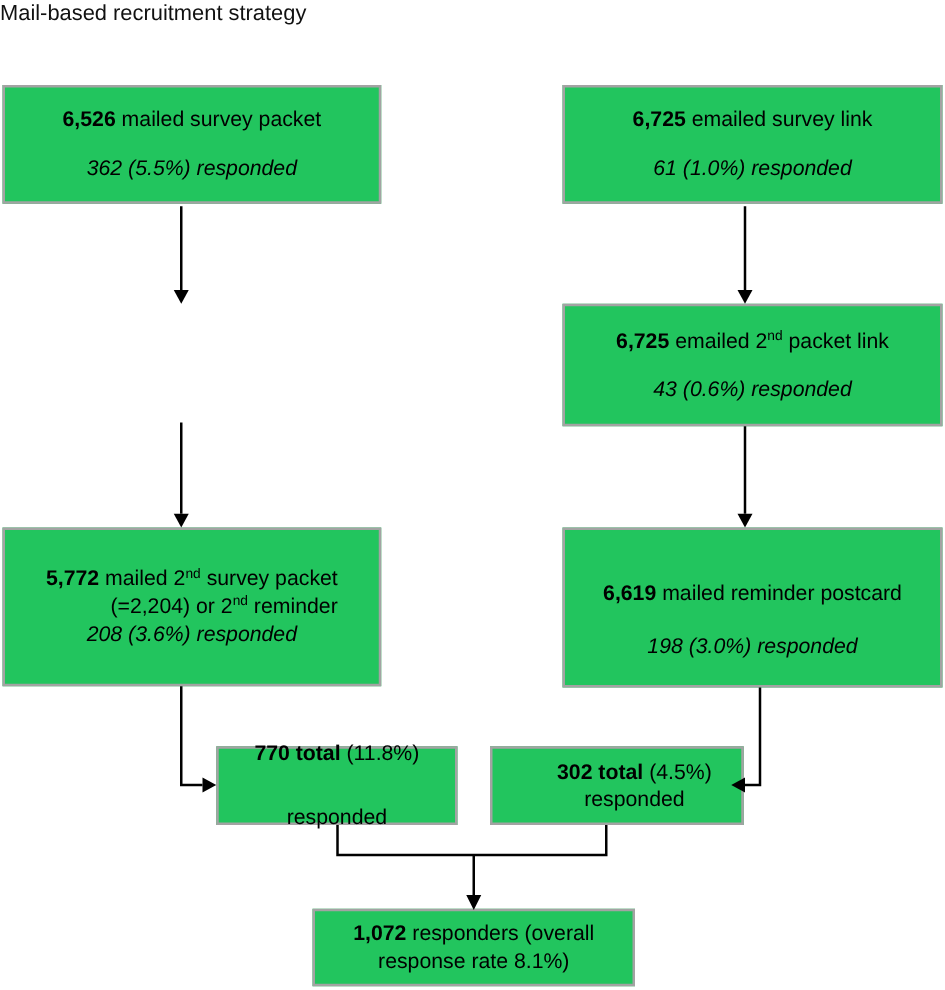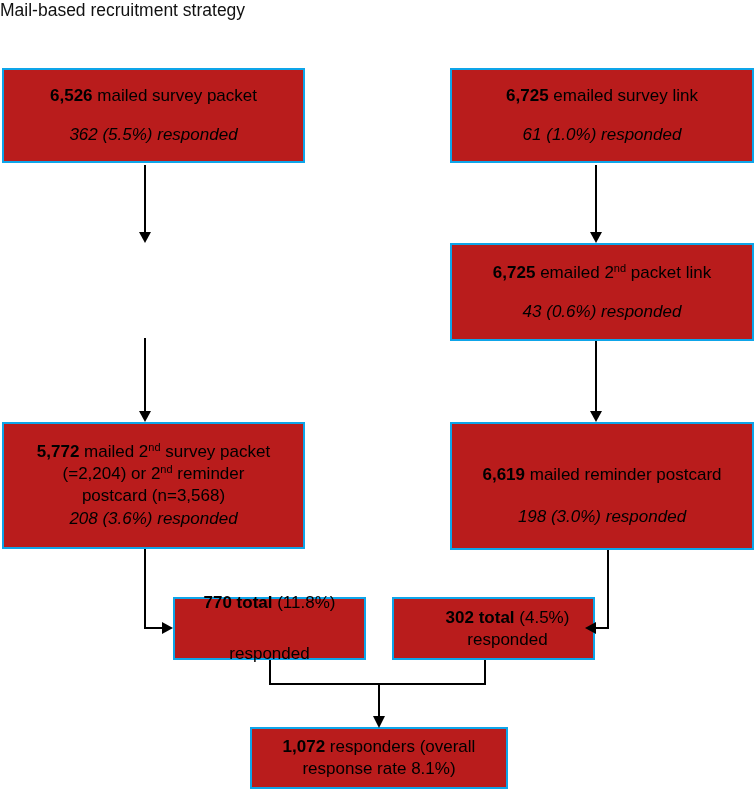--- a/index.html
+++ b/index.html
@@ -4,21 +4,21 @@
 <style>
   html,body { margin:0; padding:0; background:#ffffff; }
   #figure {
     position:relative; width:756px; height:792px; background:#ffffff;
     font-family:"Liberation Sans", sans-serif; color:#000;
   }
   .col-title {
     position:absolute; text-align:left; font-size:17.5px; color:#111;
   }
   .box {
-    position:absolute; box-sizing:border-box; border:2px solid #0ea5e9; background:#b91c1c;
+    position:absolute; box-sizing:border-box; border:2px solid #a3a3a3; background:#22c55e;
     display:flex; flex-direction:column; align-items:center; justify-content:center;
     text-align:center; font-size:17px; line-height:22px; color:#000;
   }
   .box.std { gap:17px; }
   .box .line { white-space:nowrap; }
   .box .resp { font-style:italic; white-space:nowrap; }
   .box b { font-weight:700; }
   sup { font-size:11px; line-height:0; vertical-align:6px; }
   .box.topalign { justify-content:center; padding-top:20px; gap:20px; }
   .multiline { line-height:22px; }
@@ -40,25 +40,24 @@
     <div class="line"><b>6,725</b><span> emailed survey link</span></div>
     <div class="resp">61 (1.0%) responded</div>
   </div>
 
 
   <div class="box std" style="left:450px; top:243px; width:304px; height:98px;">
     <div class="line"><b>6,725</b><span> emailed 2</span><sup>nd</sup><span> packet link</span></div>
     <div class="resp">43 (0.6%) responded</div>
   </div>
 
-  <div class="box" style="left:2px; top:422px; width:303px; height:127px; gap:1px;">
+  <div class="box" style="left:2px; top:422px; width:303px; height:127px; gap:1px;text-align:right;">
     <div class="multiline">
       <div class="line"><b>5,772</b><span> mailed 2</span><sup>nd</sup><span> survey packet</span></div>
       <div class="line"><span>(=2,204) or 2</span><sup>nd</sup><span> reminder</span></div>
-      <div class="line">postcard (n=3,568)</div>
     </div>
     <div class="resp">208 (3.6%) responded</div>
   </div>
 
   <div class="box topalign" style="left:450px; top:422px; width:304px; height:128px;">
     <div class="line"><b>6,619</b><span> mailed reminder postcard</span></div>
     <div class="resp">198 (3.0%) responded</div>
   </div>
 
   <div class="box" style="left:173px; top:597px; width:193px; height:63px;gap:29px;">

